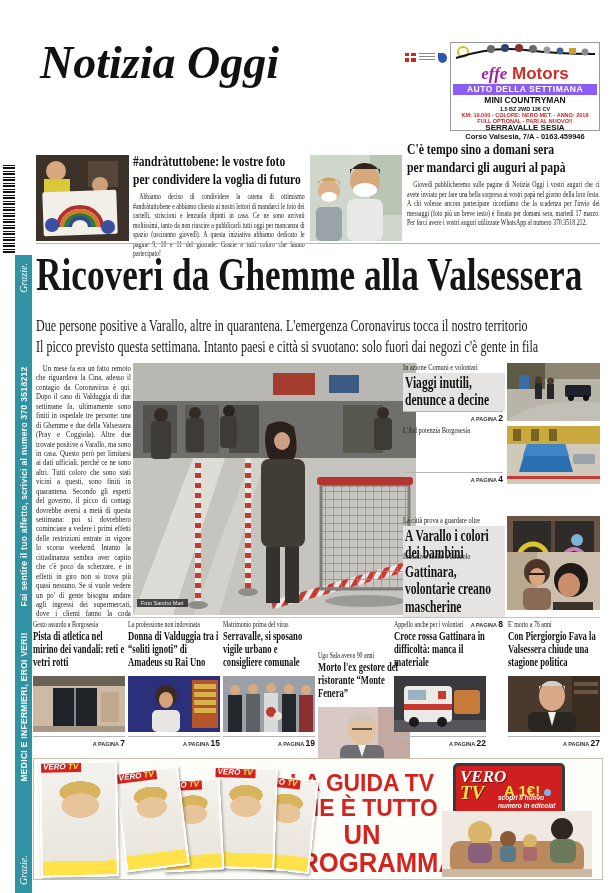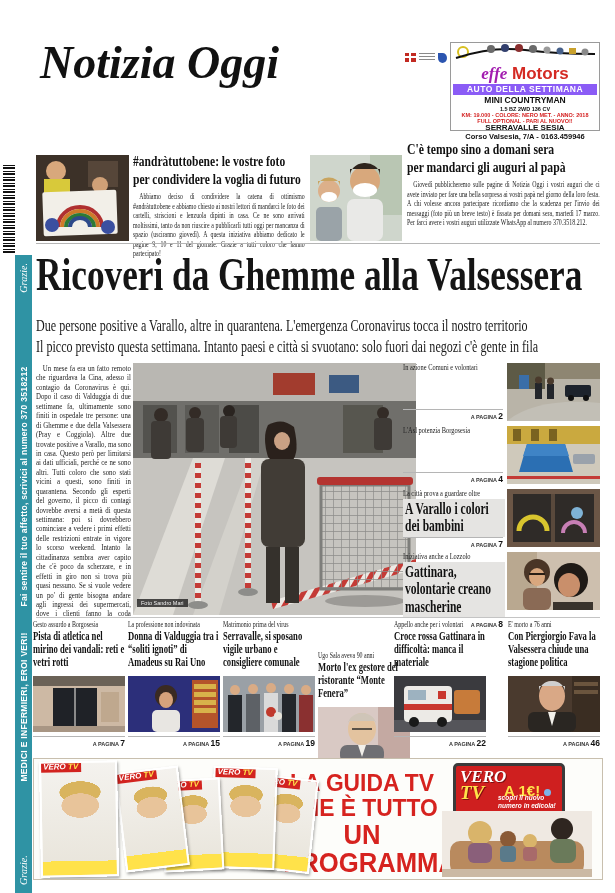--- a/index.html
+++ b/index.html
@@ -278,20 +278,23 @@
       <path d="M188,122 L276,122 L276,226 L188,226 Z" fill="none" stroke="#7e7e7b" stroke-width="3"></path>
       <rect x="184" y="114" width="96" height="8" rx="3" fill="#b43430"></rect>
       <ellipse cx="232" cy="238" rx="40" ry="6" fill="#9c9a96"></ellipse>
     </svg>
     <div class="photocred">Foto Sandro Mari</div>
   </div>
 
   <div class="abs ritem" style="top:363px;">
     <div class="rtext">
       <div class="rkick">In azione Comuni e volontari</div>
+      <div class="rtitle">
+          <span class="cx">Viaggi inutili, denunce a decine</span>
+        </div>
       <div class="pageref"><span>A PAGINA</span> <b>2</b></div>
     </div>
     <svg class="rphoto" width="93" height="58" viewBox="0 0 93 58">
       <rect width="93" height="58" fill="#b9b4a8"></rect>
         <rect width="93" height="16" fill="#8e8672"></rect>
       <rect x="0" y="0" width="38" height="26" fill="#5d5a46"></rect>
       <path d="M0,58 Q30,34 93,40 L93,58 Z" fill="#c2bfb6"></path>
       <rect x="58" y="22" width="26" height="12" rx="2" fill="#1d232c"></rect>
       <circle cx="64" cy="35" r="3" fill="#111"></circle>
         <circle cx="79" cy="35" r="3" fill="#111"></circle>
@@ -314,21 +317,21 @@
       <rect x="6" y="3" width="8" height="12" fill="#7a6320"></rect>
         <rect x="24" y="3" width="8" height="12" fill="#7a6320"></rect>
         <rect x="42" y="3" width="8" height="12" fill="#7a6320"></rect>
       <path d="M12,46 L20,18 L58,18 L66,46 Z" fill="#2b6fb3"></path>
       <path d="M20,18 L58,18 L62,30 L16,30 Z" fill="#3f84c6"></path>
       <rect x="66" y="28" width="22" height="10" rx="2" fill="#9aa2ab"></rect>
       <rect x="0" y="50" width="93" height="3" fill="url(#rw)"></rect>
     </svg>
   </div>
 
-  <div class="abs ritem" style="top:489px;">
+  <div class="abs ritem" style="top:516px;">
     <div class="rtext">
       <div class="rkick">La città prova a guardare oltre</div>
       <div class="rtitle">
           <span class="cx">A Varallo i colori dei bambini</span>
         </div>
       <div class="pageref"><span>A PAGINA</span> <b>7</b></div>
     </div>
     <svg class="rphoto" width="93" height="58" viewBox="0 0 93 58">
       <rect width="93" height="58" fill="#6b5646"></rect>
       <rect x="6" y="5" width="81" height="48" fill="#2f2b28"></rect>
@@ -452,21 +455,21 @@
     <svg class="bphoto" width="92" height="56" viewBox="0 0 92 56">
       <rect width="92" height="56" fill="#4a3a2e"></rect>
       <rect x="64" y="0" width="28" height="56" fill="#3a2d22"></rect>
       <rect x="66" y="6" width="24" height="4" fill="#6b553e"></rect>
         <rect x="66" y="14" width="24" height="4" fill="#6b553e"></rect>
       <ellipse cx="44" cy="20" rx="13" ry="15" fill="#d9a886"></ellipse>
       <path d="M31,16 A13 11 0 0 1 57,16 L57,10 L31,10 Z" fill="#cfcfcf"></path>
       <rect x="20" y="36" width="48" height="20" rx="6" fill="#2a2622"></rect>
       <path d="M40,36 L48,36 L44,50 Z" fill="#f2f0ea"></path>
     </svg>
-    <div class="bref"><span>A PAGINA</span> <b>46</b></div>
+    <div class="bref"><span>A PAGINA</span> <b>27</b></div>
   </div>
 
   <div class="abs tvad">
     <div class="cover" style="left:6px;top:2px;width:74px;height:112px;transform:rotate(-1deg);z-index:5;">
       <span class="mast"><span>VERO</span> <i>TV</i></span>
     </div>
     <div class="cover" style="left:86px;top:10px;width:60px;height:96px;transform:rotate(-7deg);z-index:4;">
       <span class="mast"><span>VERO</span> <i>TV</i></span>
     </div>
     <div class="cover" style="left:128px;top:20px;width:56px;height:88px;transform:rotate(-3deg);z-index:3;">

